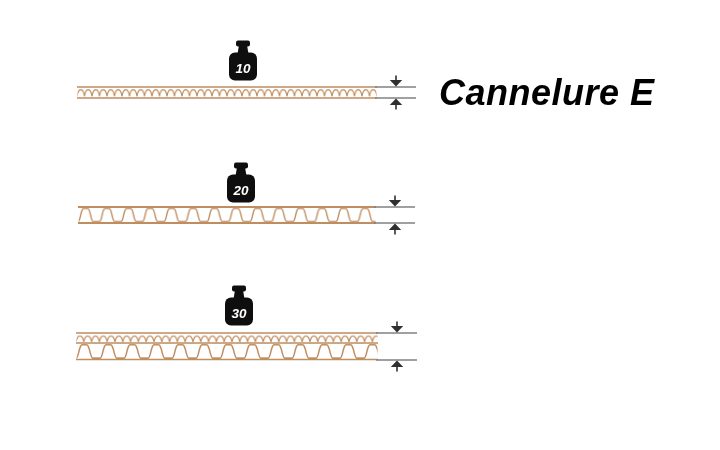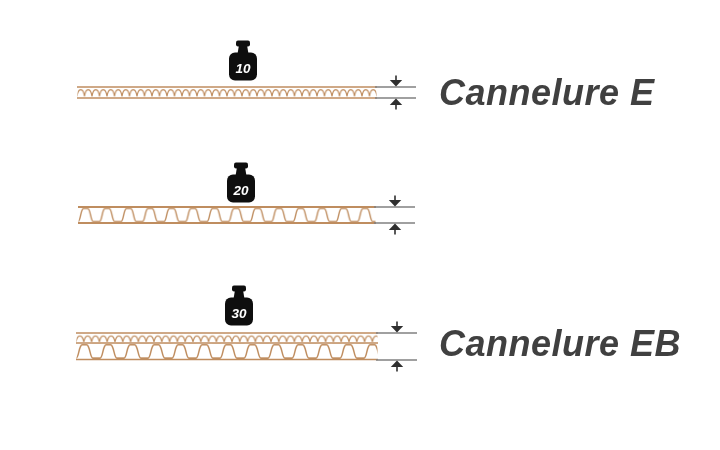--- a/index.html
+++ b/index.html
@@ -6,21 +6,21 @@
   body{background:#ffffff;font-family:"Liberation Sans",sans-serif;}
   .stage{position:relative;width:720px;height:450px;background:#ffffff;overflow:hidden;}
   .row{position:absolute;left:12px;top:0;width:100%;height:100%;pointer-events:none;font-style:italic;}
   .abs{position:absolute;}
   .flute-label{
     position:absolute;
     left:427px;
     font-size:36px;
     line-height:40px;
     font-weight:700;
-    color:#404040;
+    color:#000000;
     letter-spacing:0.5px;
     white-space:pre;
   }
   svg text.wnum{
     font-family:"Liberation Sans",sans-serif;
     font-weight:700;
     font-size:13.5px;
   }
 </style>
 </head>
@@ -142,16 +142,15 @@
       <g fill="#2f2f2f">
         <g stroke-width="1.6" stroke="#2f2f2f">
           <line x1="21" y1="3.5" x2="21" y2="8"></line>
           <line x1="21" y1="49" x2="21" y2="53.5"></line>
         </g>
         <polygon points="14.8,8 27.2,8 21,14.6"></polygon>
         <polygon points="14.8,49 27.2,49 21,42.4"></polygon>
       </g>
     </svg>
 
-    <div class="flute-label" style="top:324px">Cannelure EB</div>
   </div>
 
 </div>
 
 </body></html>

